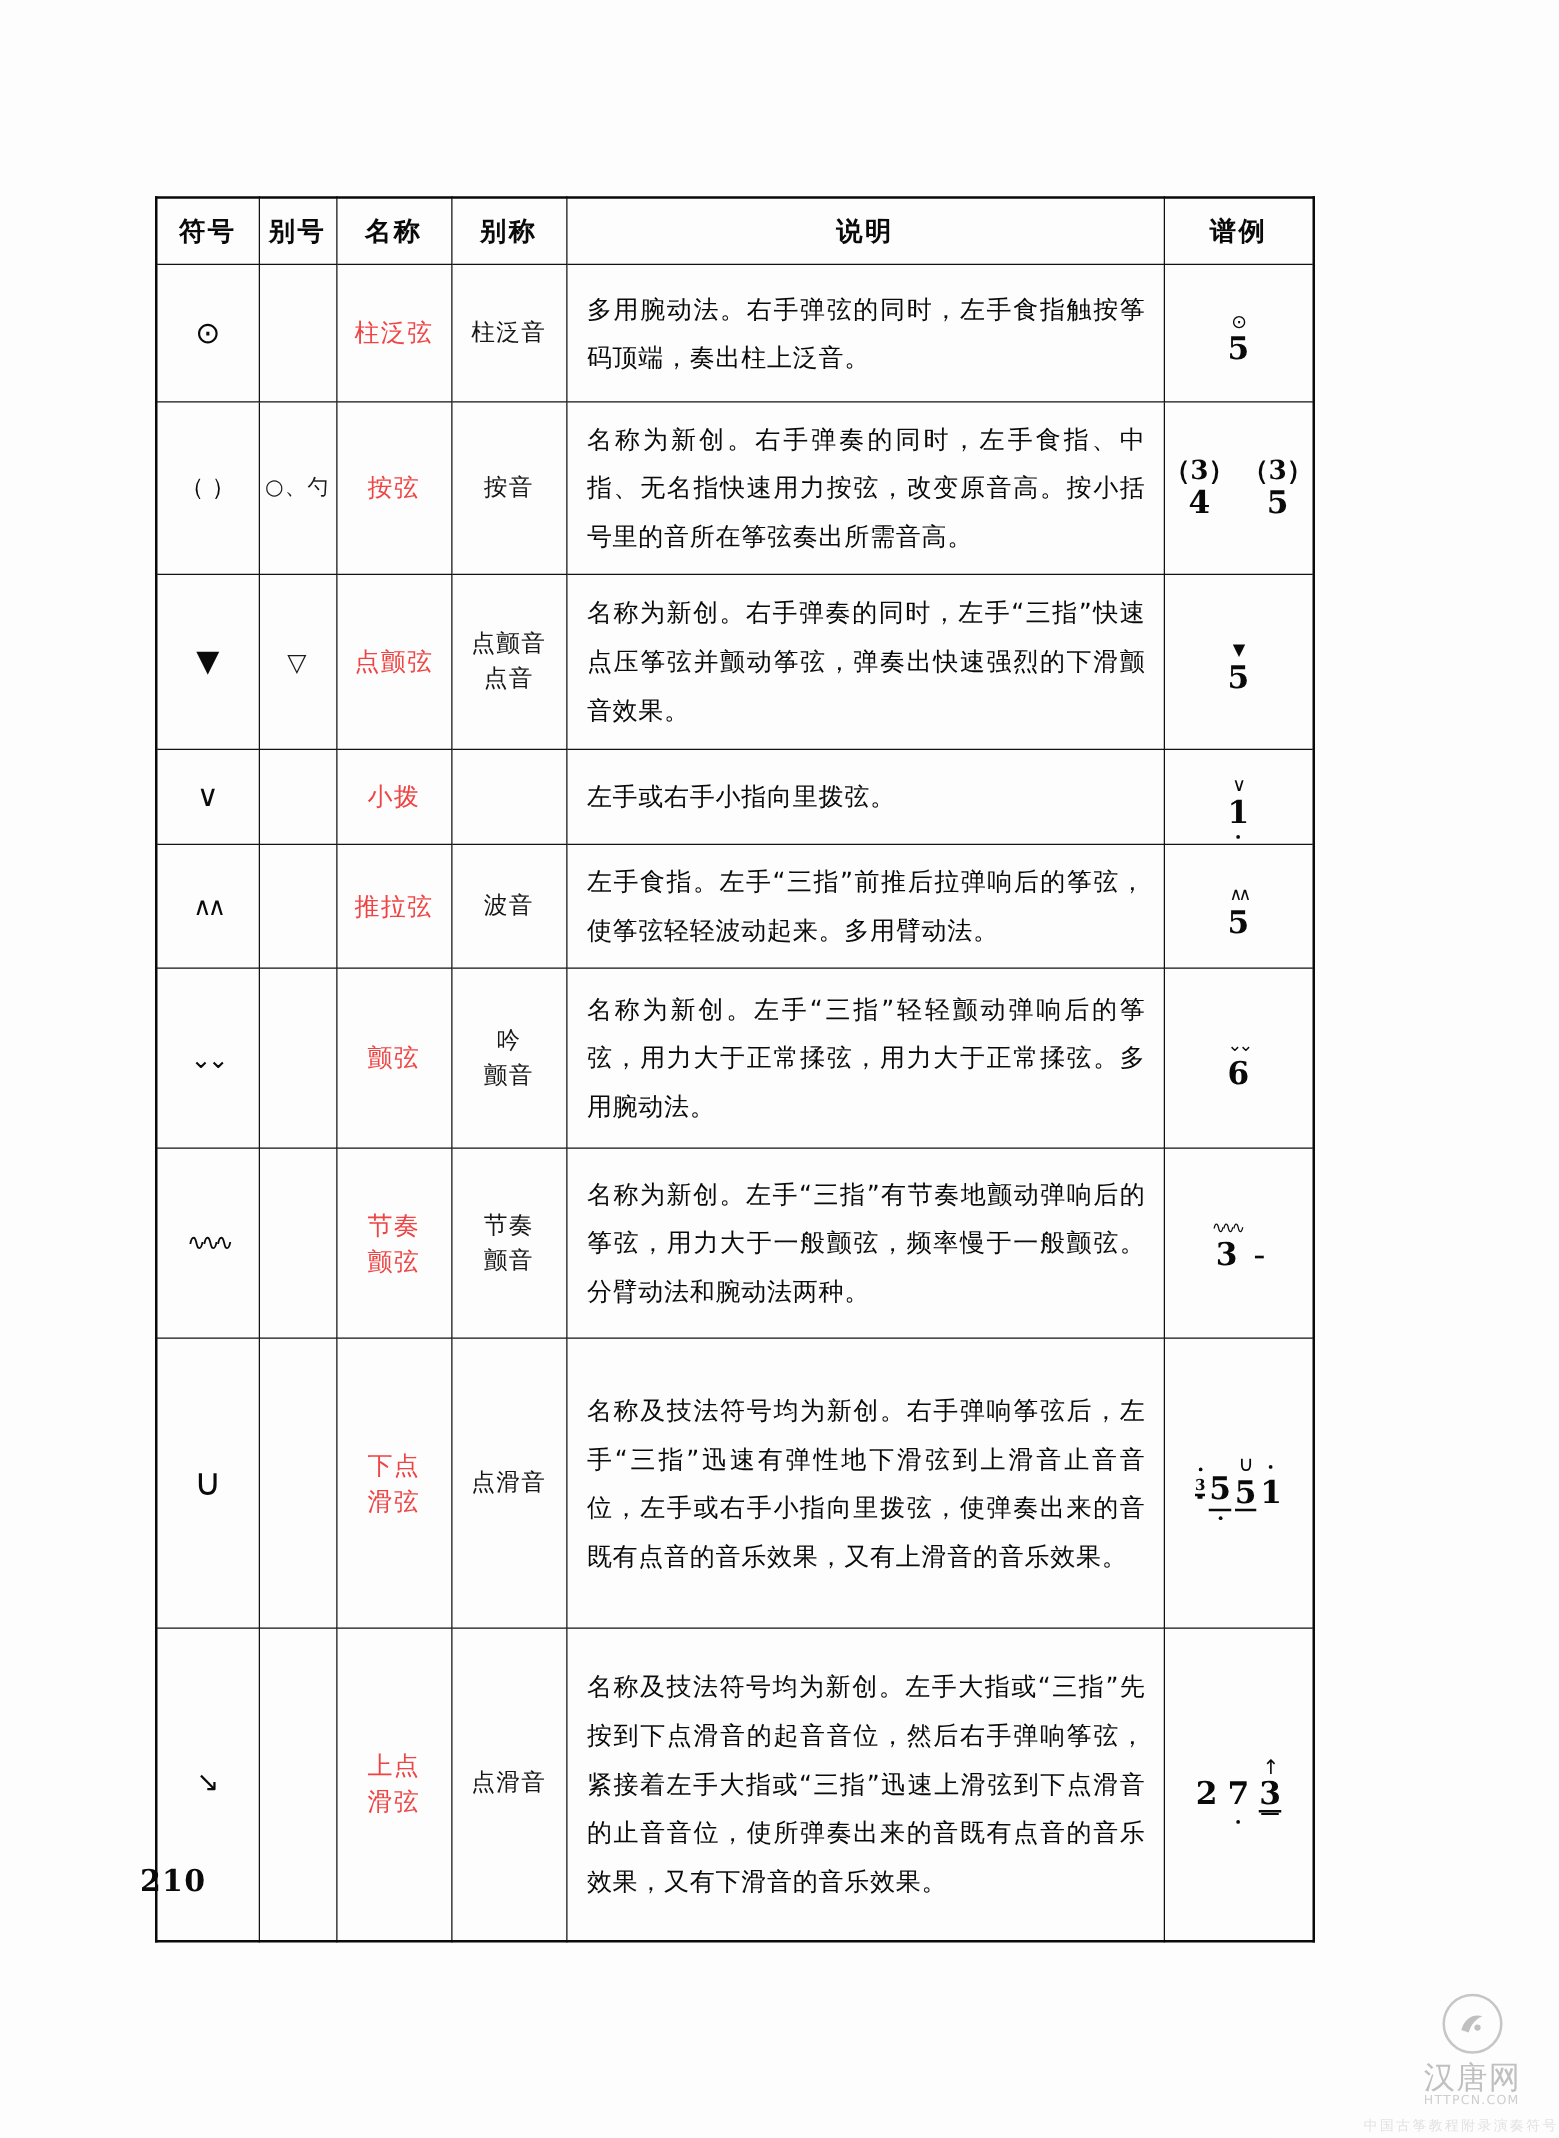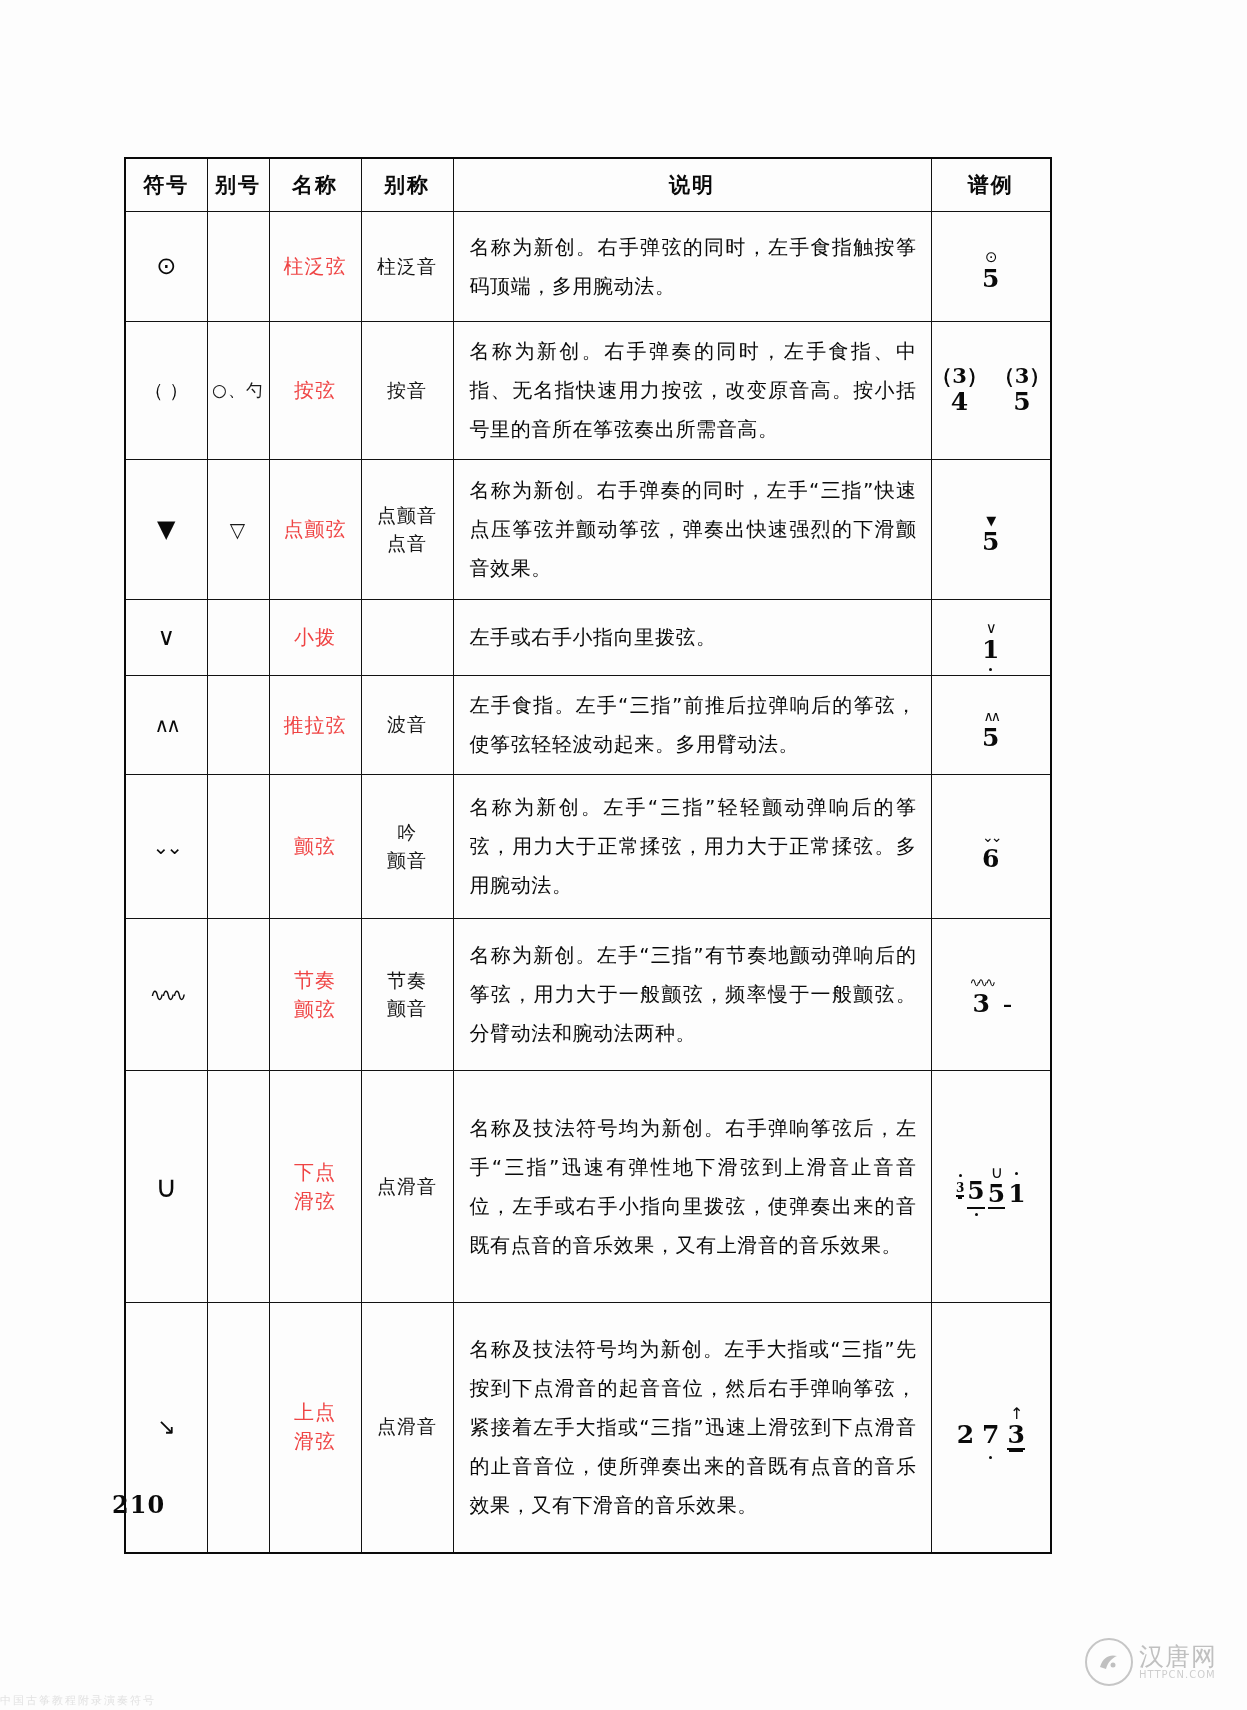--- a/index.html
+++ b/index.html
@@ -191,20 +191,21 @@
   }
 
   .watermark {
     position: absolute;
     right: 30px;
     bottom: 24px;
     display: flex;
     align-items: center;
     gap: 6px;
     opacity: 0.55;
+    flex-direction: column;
   }
   .wm-badge {
     width: 44px; height: 44px;
     border-radius: 50%;
     border: 2px solid #9a9a9a;
     display: flex; align-items: center; justify-content: center;
     color: #8d8d8d;
     font-size: 19px;
   }
   .wm-text {
@@ -220,21 +221,21 @@
   .wm-sub {
     font-size: 10px;
     color: #a8a8a8;
     letter-spacing: 1px;
   }
 
   .footer-ghost {
     position: absolute;
     left: 0; right: 0;
     bottom: 2px;
-    text-align: left;
+    text-align: right;
     font-size: 11px;
     color: #e2e2e2;
     letter-spacing: 2px;
   }
 </style>
 </head>
 <body>
 
 <div class="page"></div>
 
@@ -258,21 +259,21 @@
         <td>谱例</td>
       </tr>
     </thead>
     <tbody>
 
       <tr style="height:110px">
         <td class="cell-sym">⊙</td>
         <td class="cell-alt"></td>
         <td class="cell-name">柱泛弦</td>
         <td class="cell-alias">柱泛音</td>
-        <td class="cell-desc">名称为新创。右手弹弦的同时，左手食指触按筝码顶端，多用腕动法。</td>
+        <td class="cell-desc">多用腕动法。右手弹弦的同时，左手食指触按筝码顶端，奏出柱上泛音。</td>
         <td class="cell-ex">
           <span class="ex-stack">
             <span class="ex-mark">⊙</span>
             <span class="ex-num">5</span>
           </span>
         </td>
       </tr>
 
       <tr style="height:122px">
         <td class="cell-sym" style="font-size:19px">（ ）</td>

